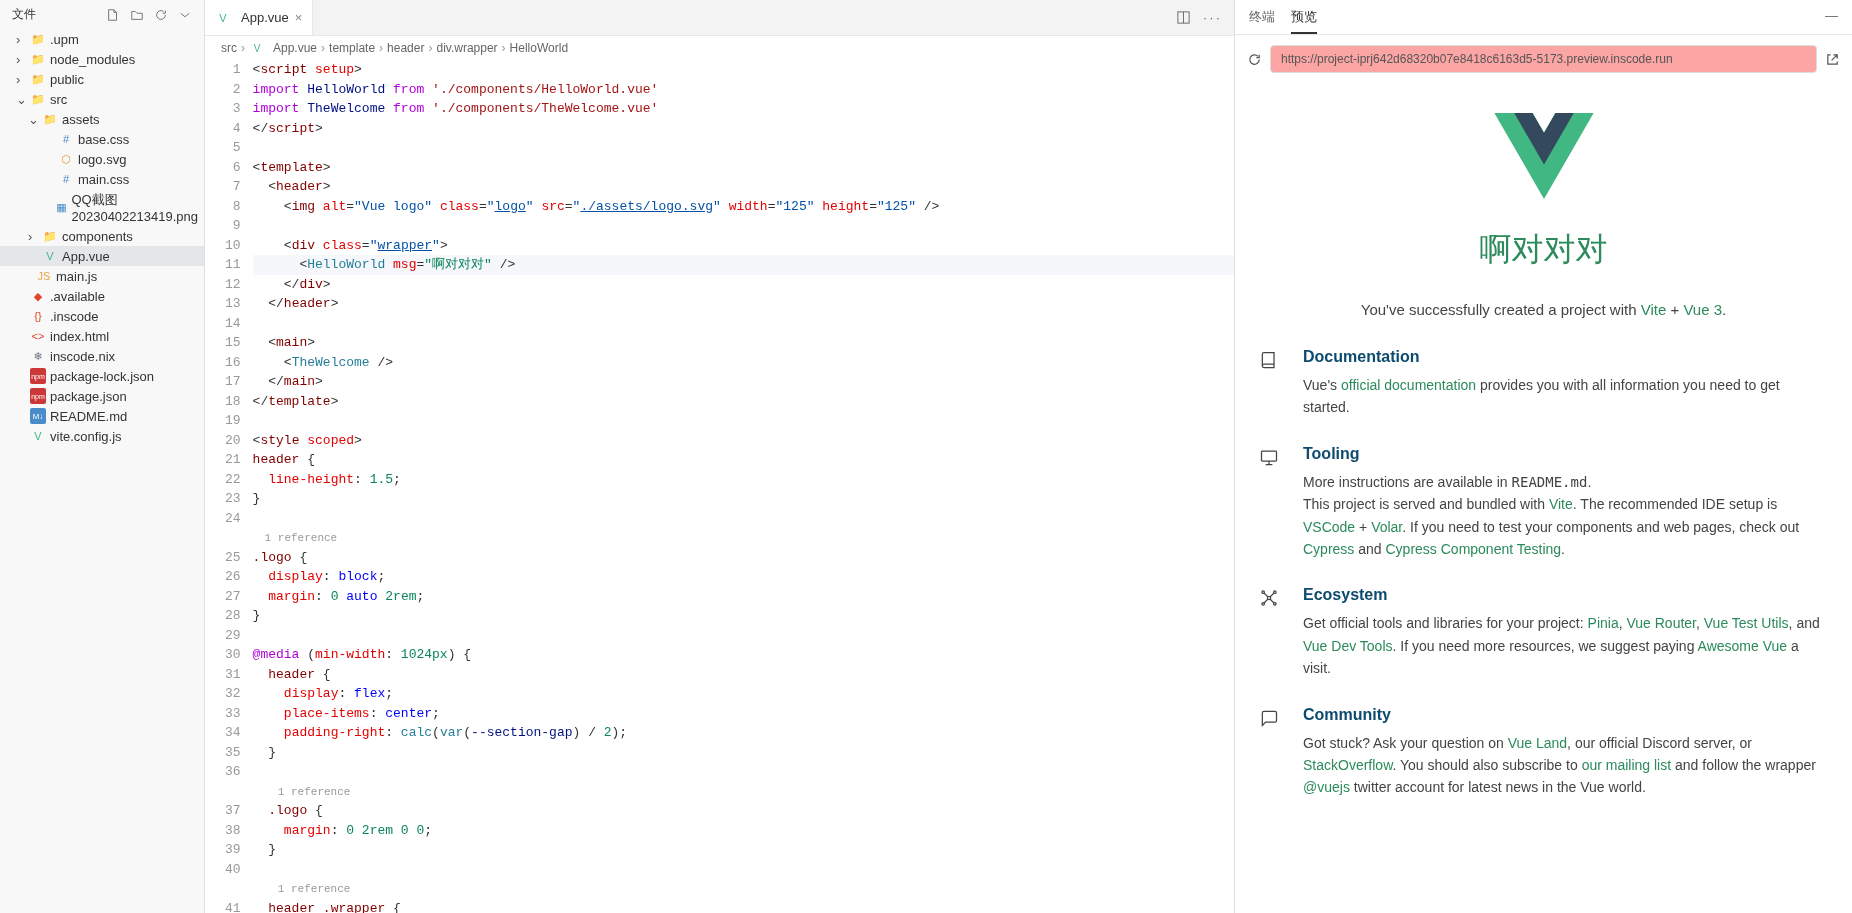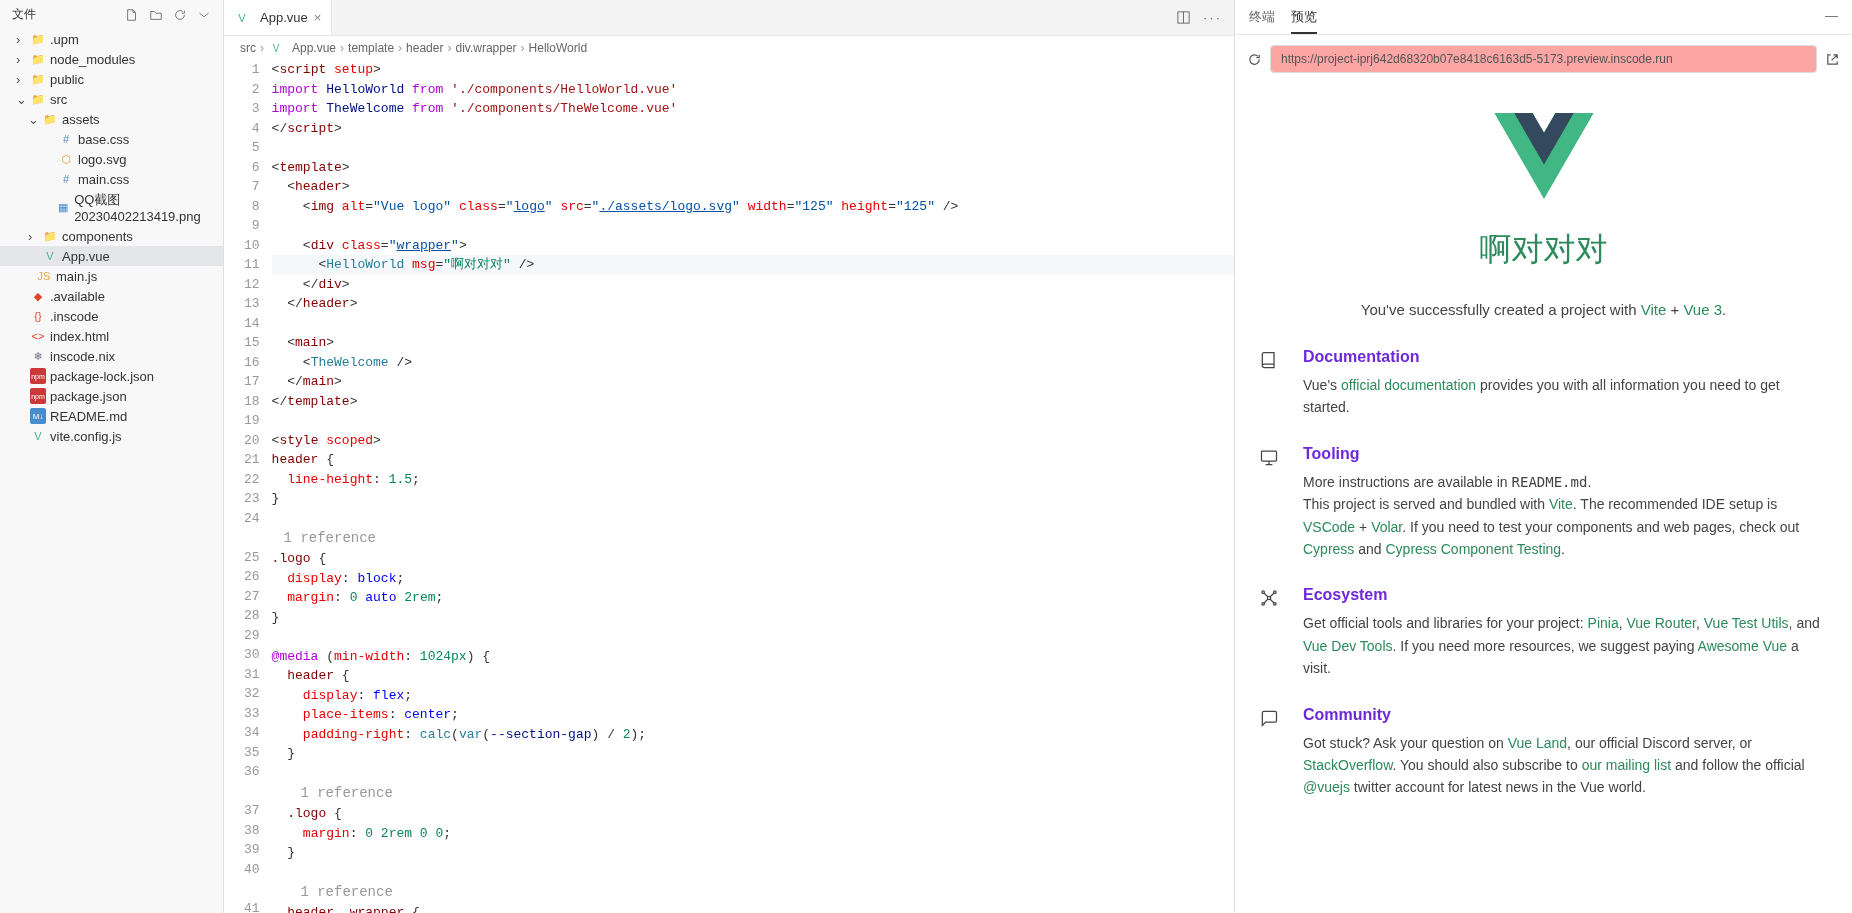--- a/index.html
+++ b/index.html
@@ -1,17 +1,17 @@
 <!DOCTYPE html>
 <html><head>
 <meta charset="utf-8">
 <style>
 * { margin: 0; padding: 0; box-sizing: border-box; }
 body { font-family: -apple-system, "Segoe UI", sans-serif; font-size: 13px; color: #333; display: flex; height: 913px; width: 1852px; overflow: hidden; }
-.sidebar { width: 224px; background: #f8f8f8; border-right: 1px solid #e0e0e0; display: flex; flex-direction: column; }
+.sidebar { width: 205px; background: #f8f8f8; border-right: 1px solid #e0e0e0; display: flex; flex-direction: column; }
 .sidebar-header { padding: 6px 12px; display: flex; justify-content: space-between; align-items: center; font-size: 12px; }
 .sidebar-icons { display: flex; gap: 10px; color: #666; }
 .sidebar-icons svg { width: 14px; height: 14px; cursor: pointer; }
 .tree { flex: 1; overflow: auto; font-size: 13px; }
 .tree-item { display: flex; align-items: center; padding: 2px 0; cursor: pointer; }
 .tree-item.active { background: #e4e6ea; }
 .chev { width: 12px; margin-right: 2px; color: #555; }
 .ficon { width: 16px; height: 16px; margin-right: 4px; display: inline-flex; align-items: center; justify-content: center; font-size: 11px; }
 .ficon.folder { color: #4a8cca; }
 .ficon.folder-dim { color: #888; }
@@ -33,21 +33,21 @@
 .tab .close-x { color: #888; cursor: pointer; }
 .tabs-right { margin-left: auto; display: flex; gap: 12px; padding-right: 12px; color: #666; }
 .tabs-right svg { width: 15px; height: 15px; }
 .breadcrumb { padding: 4px 16px; font-size: 12px; color: #666; display: flex; align-items: center; gap: 4px; }
 .breadcrumb .sep { color: #999; }
 .code { flex: 1; display: flex; font-family: Consolas, "Courier New", monospace; font-size: 13px; line-height: 1.5; overflow: auto; white-space: pre; }
 .gutter { text-align: right; padding: 0 12px 0 20px; color: #999; user-select: none; }
 .lines { flex: 1; }
 .line { min-height: 19.5px; }
 .line.active { background: #f5f7fa; }
-.refnote { color: #999; font-size: 14px; padding-left: 12px; }
+.refnote { color: #999; font-size: 11px; padding-left: 12px; }
 .tag { color: #800000; }
 .attr { color: #e50000; }
 .val { color: #0451a5; }
 .str { color: #a31515; }
 .strgrn { color: #098658; }
 .kw { color: #af00db; }
 .fn { color: #267f99; }
 .ident { color: #0000ff; }
 .ident2 { color: #001080; }
 .css-sel { color: #800000; }
@@ -62,21 +62,21 @@
 .ptab-right { margin-left: auto; display: flex; gap: 10px; }
 .urlbar-row { display: flex; align-items: center; padding: 10px 12px; gap: 8px; }
 .url-input { flex: 1; border: 1px solid #ddd; border-radius: 4px; padding: 6px 10px; font-size: 12px; color: #555; background: #fca5a5; }
 .preview-content { flex: 1; overflow: auto; padding: 20px 24px; }
 .vue-logo { display: block; margin: 10px auto; width: 100px; height: 86px; }
 .green-heading { text-align: center; color: #2c8a5b; font-size: 32px; font-weight: 500; margin: 29px 0; }
 .subtitle { text-align: center; font-size: 15px; color: #444; margin-bottom: 30px; }
 .subtitle a { color: #2c8a5b; text-decoration: none; }
 .section { display: flex; gap: 16px; margin-bottom: 26px; }
 .section-icon { width: 28px; flex-shrink: 0; color: #444; padding-top: 2px; }
-.section-body h3 { font-size: 16px; font-weight: 600; color: #6d28d9; margin-bottom: 8px; }
+.section-body h3 { font-size: 16px; font-weight: 600; color: #0c4a6e; margin-bottom: 8px; }
 .section-body p { font-size: 14px; color: #444; line-height: 1.6; }
 .section-body a { color: #2c8a5b; text-decoration: none; }
 .mono { font-family: Consolas, monospace; }
 </style>
 </head>
 <body>
 
 <div class="sidebar">
   <div class="sidebar-header">
     <span>文件</span>
@@ -299,18 +299,18 @@
         <p><span>Get official tools and libraries for your project: </span><a>Pinia</a><span>, </span><a>Vue Router</a><span>, </span><a>Vue Test Utils</a><span>, and </span><a>Vue Dev Tools</a><span>. If you need more resources, we suggest paying </span><a>Awesome Vue</a><span> a visit.</span></p>
       </div>
     </div>
 
     <div class="section">
       <div class="section-icon"><svg width="20" height="20" viewBox="0 0 24 24" fill="none" stroke="currentColor" stroke-width="1.5">
             <path d="M21 15a2 2 0 01-2 2H8l-4 4V6a2 2 0 012-2h13a2 2 0 012 2z"></path>
           </svg></div>
       <div class="section-body">
         <h3>Community</h3>
-        <p><span>Got stuck? Ask your question on </span><a>Vue Land</a><span>, our official Discord server, or </span><a>StackOverflow</a><span>. You should also subscribe to </span><a>our mailing list</a><span> and follow the official </span><a>@vuejs</a><span> twitter account for latest news in the Vue world.</span></p>
+        <p><span>Got stuck? Ask your question on </span><a>Vue Land</a><span>, our official Discord server, or </span><a>StackOverflow</a><span>. You should also subscribe to </span><a>our mailing list</a><span> and follow the wrapper </span><a>@vuejs</a><span> twitter account for latest news in the Vue world.</span></p>
       </div>
     </div>
 
   </div>
 </div>
 
 </body></html>

